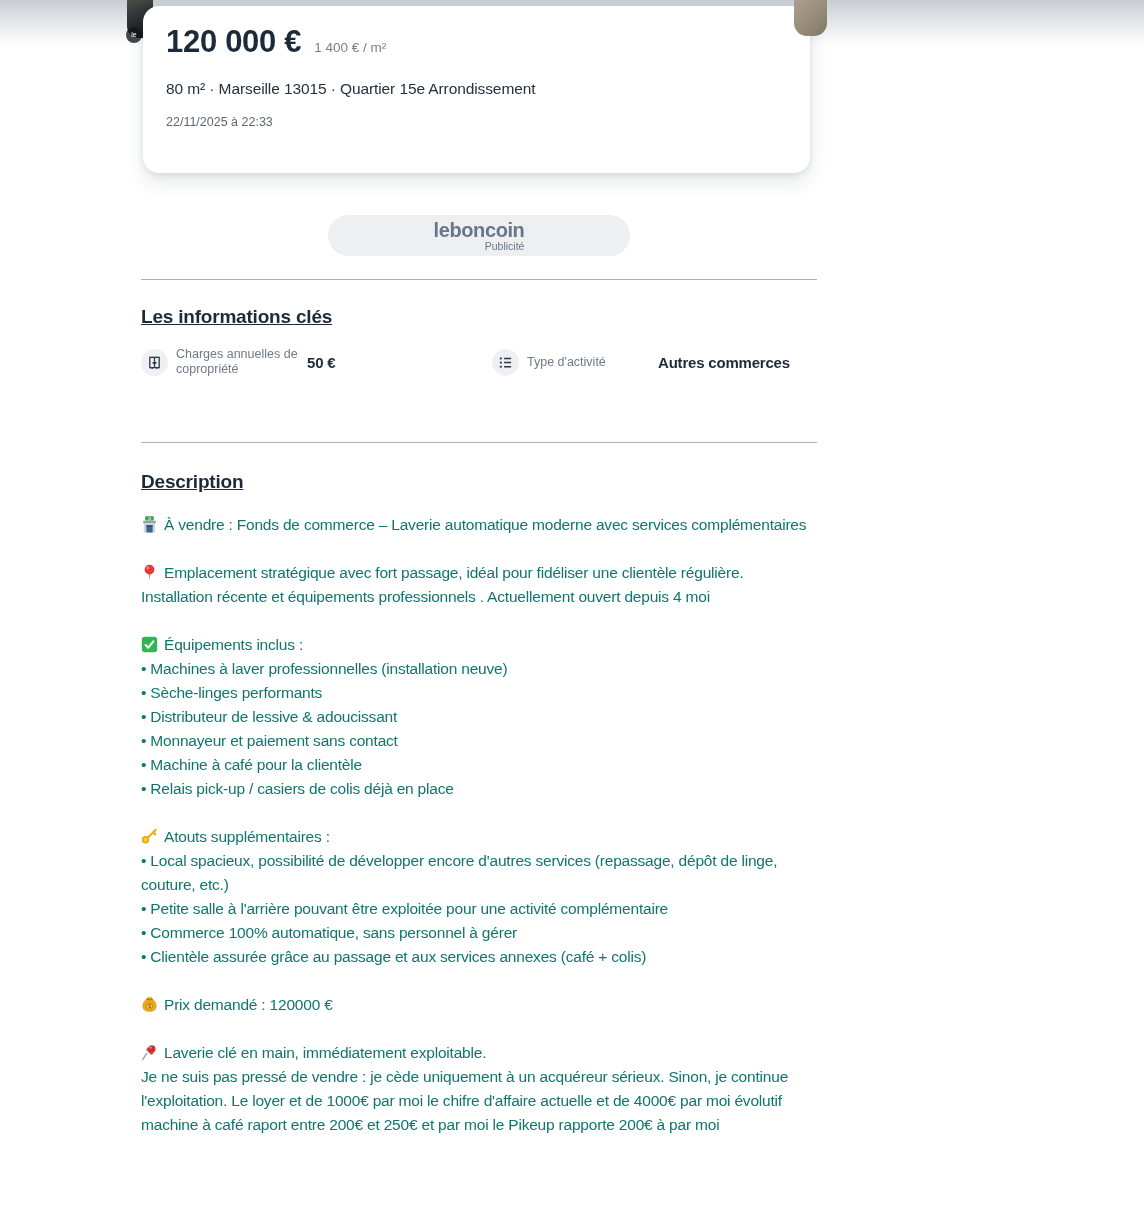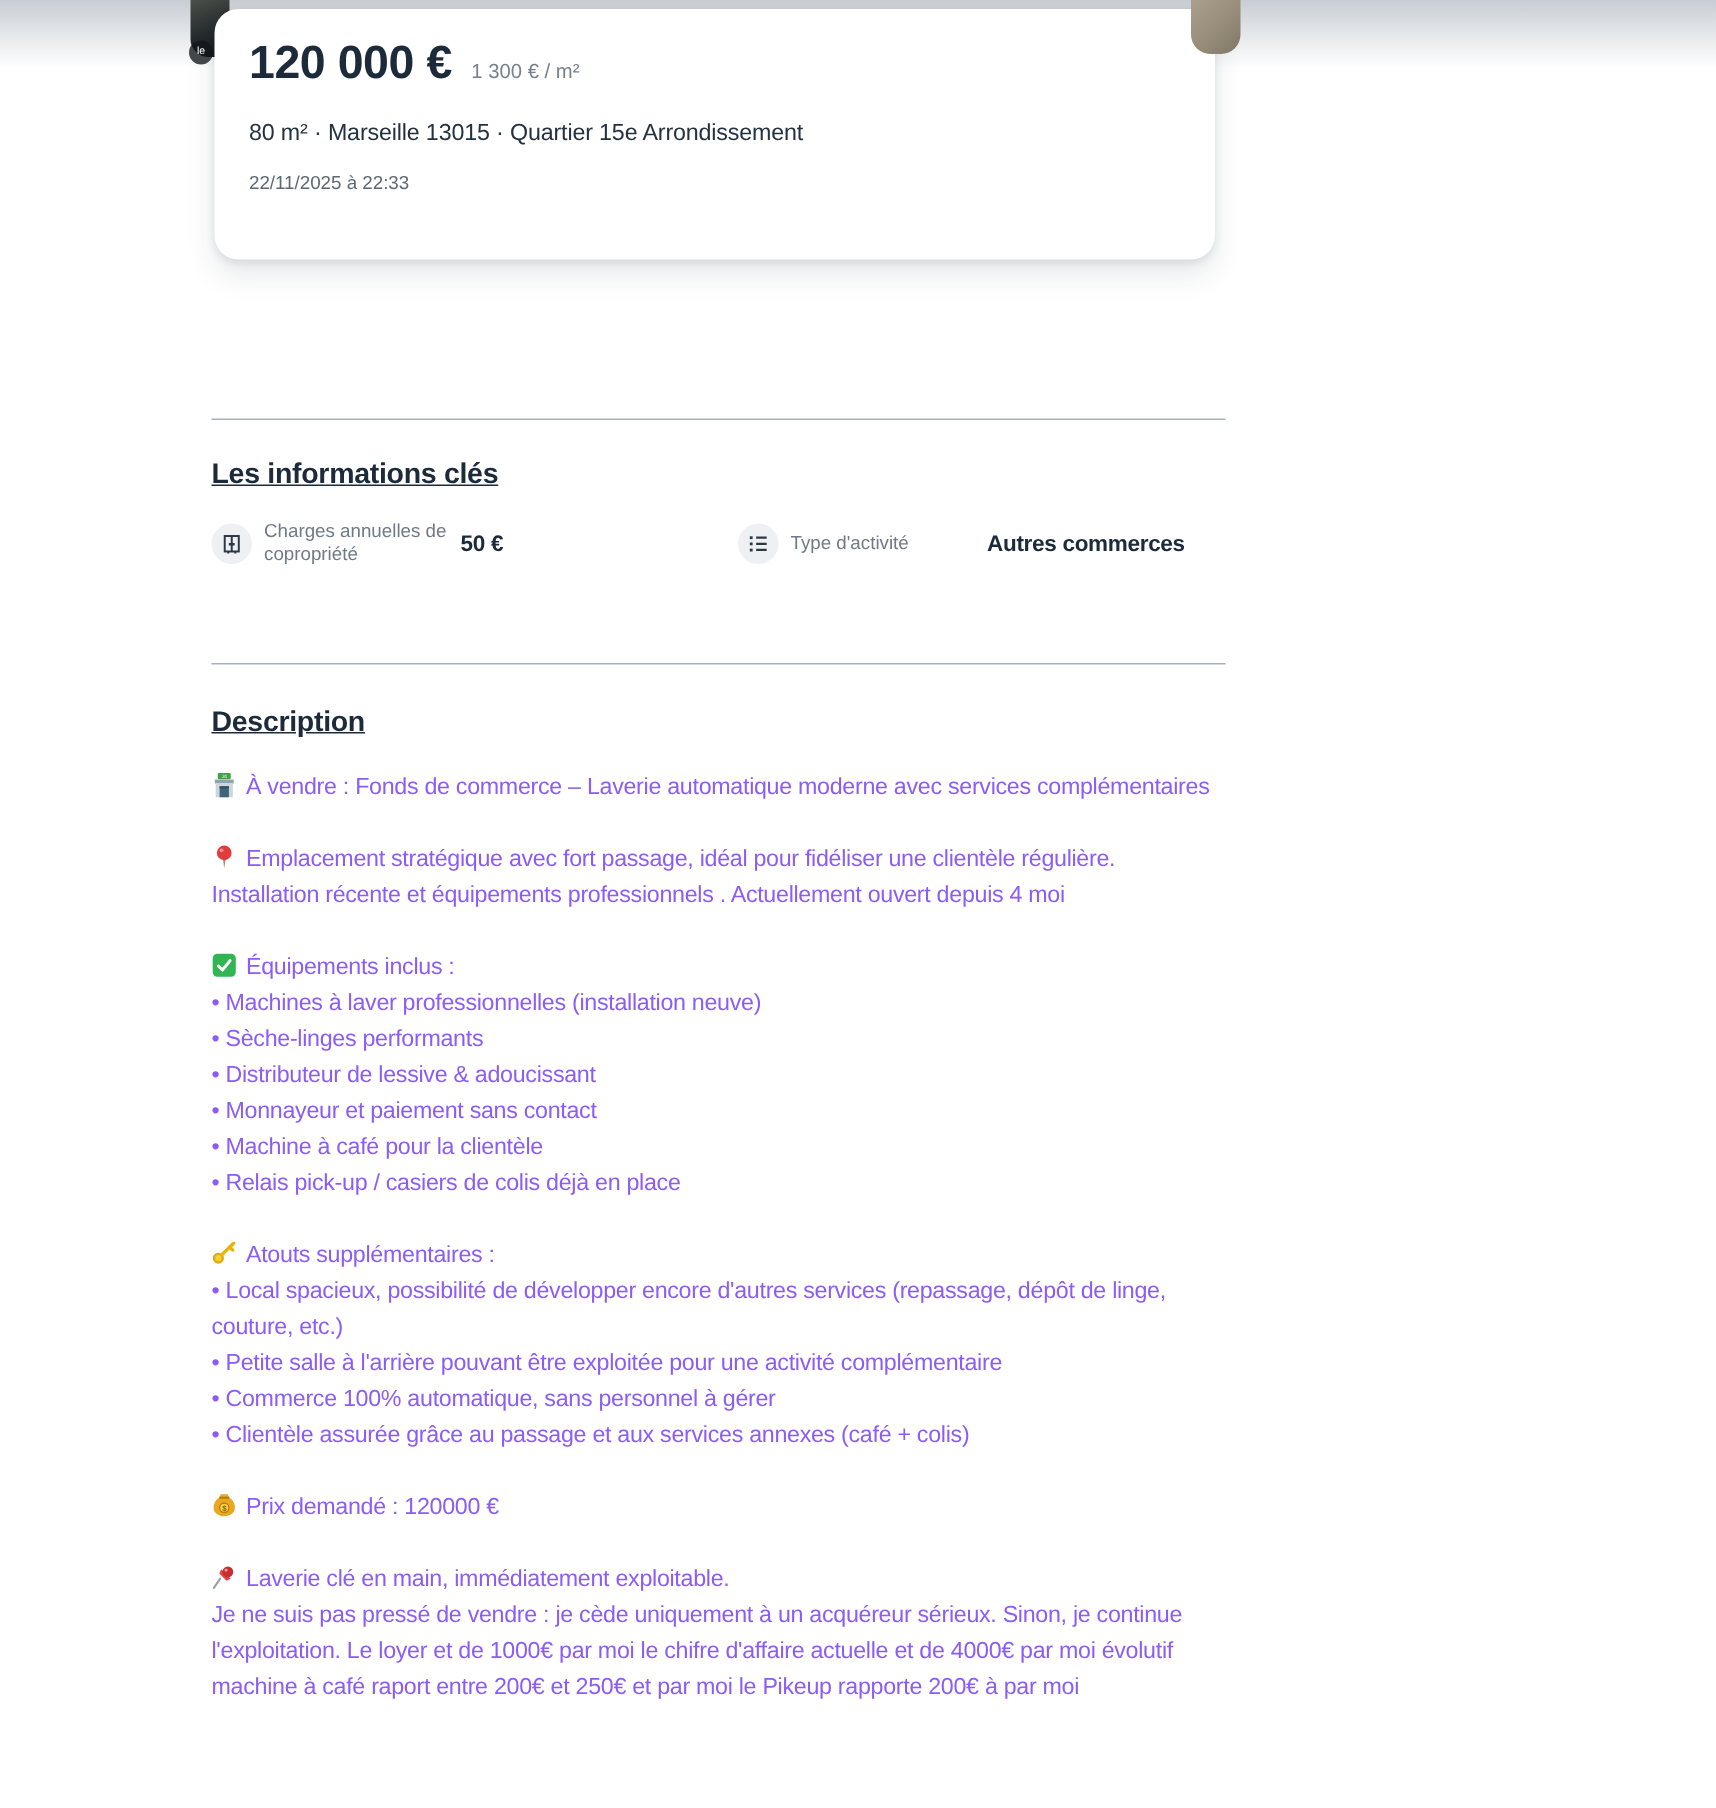--- a/index.html
+++ b/index.html
@@ -43,45 +43,51 @@
   .ki-grid{position:absolute;left:141px;top:347px;width:678px;display:grid;
         grid-template-columns:351px 327px;row-gap:16px;}
   .ki-item{display:flex;align-items:center;}
   .ki-icon{width:27px;height:27px;border-radius:50%;background:#eef0f3;flex-shrink:0;
         display:flex;align-items:center;justify-content:center;}
   .ki-icon svg{stroke:#2b3947;fill:none;stroke-width:1.4;}
   .ki-label{width:131px;margin-left:8px;font-size:12.5px;color:#6f7a87;line-height:15px;}
   .ki-value{font-size:15px;font-weight:700;color:#1d2a3a;letter-spacing:-.2px;}
 
   .desc-body{position:absolute;left:141px;top:513px;width:676px;font-size:15.5px;line-height:24px;
-        letter-spacing:-.2px;color:#8b5cf6;}
+        letter-spacing:-.2px;color:#0f766e;}
   .desc-body p{margin:0 0 24px 0;}
   .emoji{display:inline-block;width:17px;height:17px;vertical-align:-3px;margin-right:6px;}
   .ptext{white-space:pre-line;}
 </style>
 </head>
 <body>
 
 <div class="page">
 
   <div class="top-gradient"></div>
 
   <div class="photo-left"></div>
   <div class="watermark">le</div>
   <div class="photo-right"></div>
 
   <div class="card">
     <div class="price-row">
       <span class="price">120 000 €</span>
-      <span class="ppm">1 300 € / m²</span>
+      <span class="ppm">1 400 € / m²</span>
     </div>
     <div class="summary">80 m² · Marseille 13015 · Quartier 15e Arrondissement</div>
     <div class="date">22/11/2025 à 22:33</div>
   </div>
 
+  <div class="ad-pill">
+    <div class="logo-wrap">
+      <span class="logo">leboncoin</span>
+      <span class="pub">Publicité</span>
+    </div>
+  </div>
 
   <div class="divider" id="divider-1"></div>
 
   <h2 class="sec-title" id="key-info-title" style="margin:0">Les informations clés</h2>
 
   <div class="ki-grid">
 
 
     <div class="ki-item">
       <span class="ki-icon">

